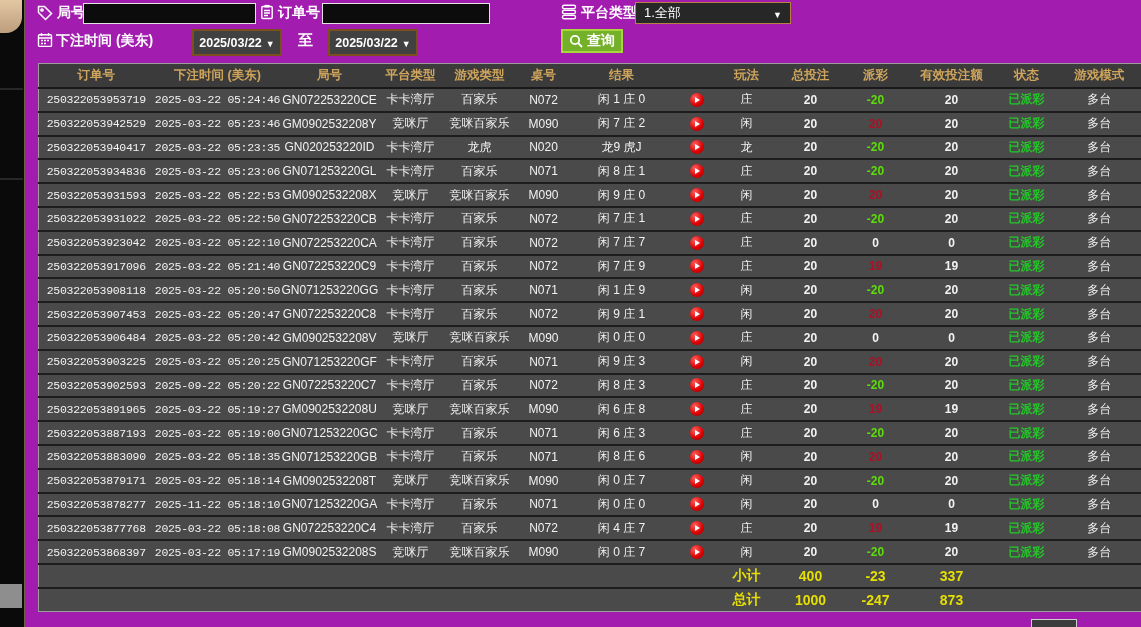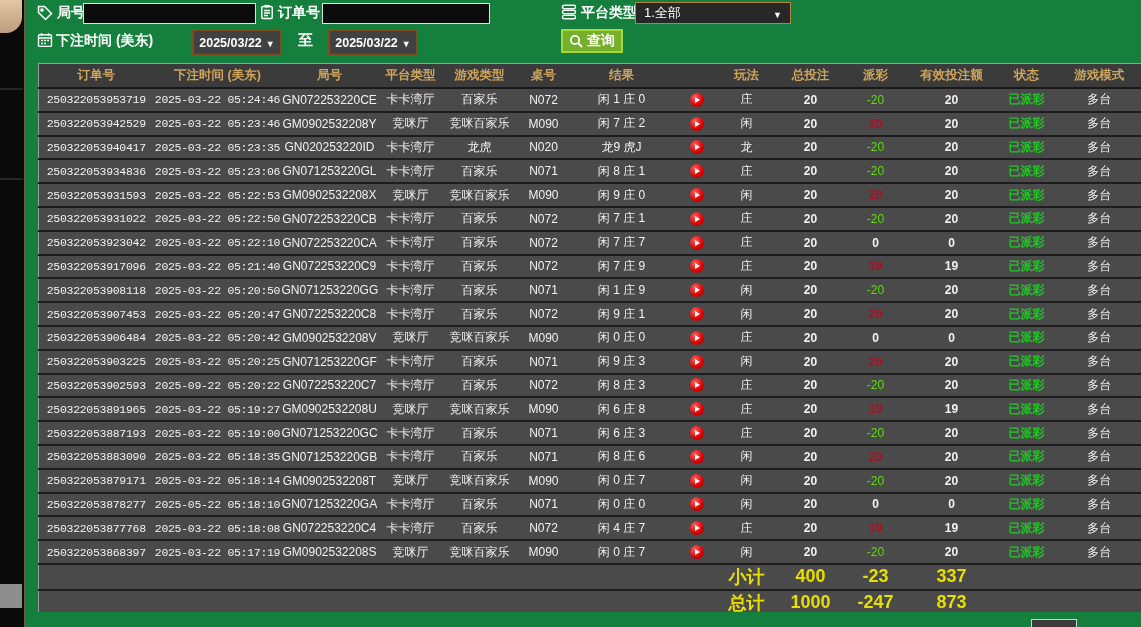--- a/index.html
+++ b/index.html
@@ -10,21 +10,21 @@
   
   .left-strip{position:absolute;left:0;top:0;width:24px;height:627px;background:#0a0a0a;}
   .tan-tab{position:absolute;left:0;top:0;width:22px;height:33px;
            background:linear-gradient(180deg,#e3c7a3,#bd9d7c);border-radius:0 0 16px 0;}
   .strip-line{position:absolute;left:0;width:23px;height:2px;background:#272727;}
   .l1{top:88px}.l2{top:178px}
   .strip-block{position:absolute;left:0;top:584px;width:22px;height:24px;background:#8e8e8e;}
 
   
   .main{position:absolute;left:24px;top:0;width:1117px;height:627px;
-        background:#15803d;border-left:1px solid #6f6049;box-sizing:border-box;}
+        background:#a21caf;border-left:1px solid #6f6049;box-sizing:border-box;}
 
   .lbl{position:absolute;color:#fff;font-weight:bold;font-size:14px;white-space:nowrap;}
   .icon{position:absolute;width:16px;height:16px;}
   .icon svg{display:block;}
 
   .txt{position:absolute;height:19px;width:163px;background:#0c0c0c;border:1px solid #e2e2e2;
        color:#fff;font-size:13px;padding:0 4px;outline:none;}
 
   .selectbox{position:absolute;left:610px;top:2px;width:156px;height:22px;background:#272727;
        border:1px solid #b5823f;color:#fff;font-size:13px;display:flex;align-items:center;
@@ -43,25 +43,25 @@
   
   .table-wrap{position:absolute;left:13px;top:63px;width:1104px;height:549px;overflow:hidden;}
   table{border-collapse:collapse;table-layout:fixed;width:1109px;background:#4a4a4a;
         border:1px solid #9c9c9c;}
   thead th{background:#3b3b3b;color:#cfa55c;font-size:12.5px;font-weight:bold;height:23px;
         border-bottom:2px solid #191919;padding:0;white-space:nowrap;overflow:hidden;}
   tbody td{height:21.8px;color:#f2f2f2;font-size:12px;text-align:center;padding:0;
         border-top:2px solid #1d1d1d;white-space:nowrap;overflow:hidden;}
   td.small{font-size:11.5px;letter-spacing:-0.3px;font-family:Liberation Mono, monospace;}
   td.bold{font-weight:bold;}
-  td.pay-neg{color:#5ddc0a;font-weight:normal;margin-top:12px;}
+  td.pay-neg{color:#5ddc0a;font-weight:bold;margin-top:12px;}
   td.pay-pos{color:#a81226;font-weight:bold;}
   td.pay-zero{color:#f2f2f2;font-weight:bold;}
   td.status{color:#25c52a;font-weight:bold;}
-  tr.summary td{color:#e6df00;font-weight:bold;font-size:18px;}
+  tr.summary td{color:#e6df00;font-weight:bold;font-size:14px;}
 
   .play-btn{width:14px;height:14px;border-radius:50%;margin:0 auto;cursor:pointer;
         background:radial-gradient(circle at 35% 30%,#ff5c5c,#d90000 60%,#9e0000);
         display:flex;align-items:center;justify-content:center;}
   .play-btn i{display:block;width:0;height:0;border-left:5px solid #fff;
         border-top:3px solid transparent;border-bottom:3px solid transparent;margin-left:2px;}
 
   .page-stub{position:absolute;left:1006px;top:619px;width:44px;height:12px;
         background:#3c3c3c;border:1px solid #d0d0d0;}
 </style>
@@ -510,21 +510,21 @@
               </td>
               <td>闲</td>
               <td class="bold">20</td>
               <td class="pay-neg">-20</td>
               <td class="bold">20</td>
               <td class="status">已派彩</td>
               <td>多台</td>
             </tr>
             <tr>
               <td class="small">250322053878277</td>
-              <td class="small">2025-05-22 05:18:10</td>
+              <td class="small">2025-11-22 05:18:10</td>
               <td>GN071253220GA</td>
               <td>卡卡湾厅</td>
               <td>百家乐</td>
               <td>N071</td>
               <td>闲 0 庄 0</td>
               <td>
                 <div class="play-btn">
                   <i></i>
                 </div>
               </td>

